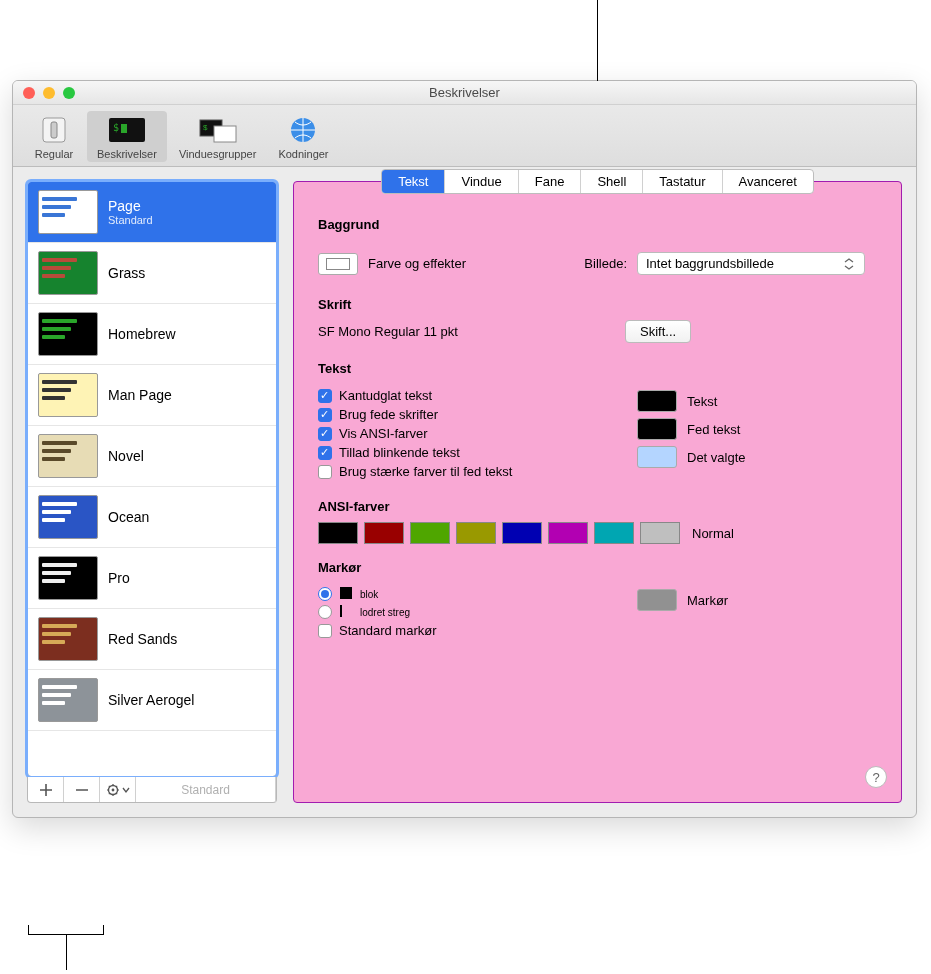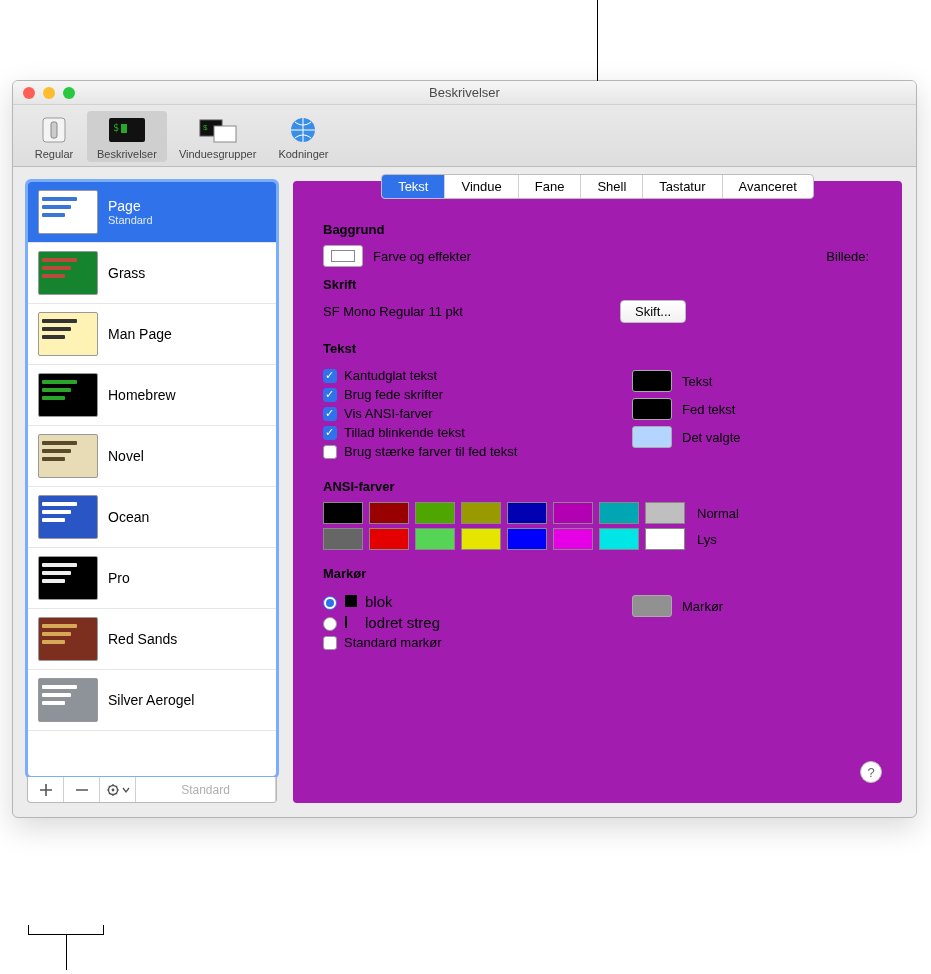--- a/index.html
+++ b/index.html
@@ -23,21 +23,21 @@
 .prow{display:flex;align-items:center;gap:10px;padding:8px 10px;border-bottom:1px solid #e6e6e6;cursor:pointer}
 .prow.sel{background:#2f72ea;color:#fff}
 .thumb{width:60px;height:44px;border:1px solid #999;border-radius:2px;flex-shrink:0;position:relative;overflow:hidden}
 .thumb .bar{position:absolute;left:3px;right:3px;height:4px;border-radius:1px}
 .pname{font-size:14px}
 .psub{font-size:11px;opacity:.85}
 .pctrl{display:flex;border:1px solid #b8b8b8;border-top:none;border-radius:0 0 4px 4px;background:#fff;height:26px}
 .pctrl>div{border-right:1px solid #d0d0d0;display:flex;align-items:center;justify-content:center}
 .pctrl .sq{width:36px}
 .pctrl .wd{flex:1;color:#b0b0b0;font-size:12px}
-.main{flex:1;background:#a21caf;border:6px solid #a21caf;border-radius:4px;padding:0 24px 18px;position:relative}
+.main{flex:1;background:#f9a8d4;border:1px solid #a21caf;border-radius:4px;padding:0 24px 18px;position:relative}
 .tabs{display:flex;justify-content:center;transform:translateY(-13px)}
 .tabrow{display:flex;border:1px solid #bdbdbd;border-radius:4px;overflow:hidden;background:#fff}
 .tab{padding:4px 16px;font-size:13px;border-right:1px solid #d0d0d0;cursor:pointer}
 .tab:last-child{border-right:none}
 .tab.active{background:#2f72ea;color:#fff}
 h4{font-size:13px;font-weight:600;margin:10px 0 8px}
 .row{display:flex;align-items:center;gap:10px;margin-bottom:6px}
 .wellbtn{width:40px;height:22px;border:1px solid #aaa;border-radius:3px;background:#fff;display:flex;align-items:center;justify-content:center;cursor:pointer}
 .wellbtn .wfill{width:24px;height:12px;border:1px solid #888}
 .sel-drop{border:1px solid #bbb;border-radius:4px;background:#fff;padding:3px 8px;font-size:13px;display:flex;align-items:center;justify-content:space-between;cursor:pointer}
@@ -46,21 +46,21 @@
 .col{flex:1}
 .chk{display:flex;align-items:center;gap:7px;margin:4px 0;font-size:13px}
 .cbox{width:14px;height:14px;border:1px solid #999;border-radius:3px;background:#fff;position:relative;flex-shrink:0}
 .cbox.on{background:#2f72ea;border-color:#2f72ea}
 .cbox.on:after{content:"✓";position:absolute;color:#fff;font-size:11px;top:-1px;left:1px}
 .cwrow{display:flex;align-items:center;gap:10px;margin:6px 0}
 .cw{width:40px;height:22px;border:1px solid #aaa;border-radius:3px;cursor:pointer}
 .ansi{display:flex;gap:6px;margin:4px 0;align-items:center}
 .ac{width:40px;height:22px;border:1px solid #888;cursor:pointer}
 .alabel{margin-left:6px;font-size:13px}
-.rad{display:flex;align-items:flex-end;gap:8px;margin:4px 0;font-size:15px}
+.rad{display:flex;align-items:center;gap:8px;margin:4px 0;font-size:10px}
 .rb{width:14px;height:14px;border:1px solid #999;border-radius:50%;background:#fff;flex-shrink:0;position:relative}
 .rb.on{border-color:#2f72ea}
 .rb.on:after{content:"";position:absolute;inset:2px;background:#2f72ea;border-radius:50%}
 .cursym{display:inline-block;width:12px;height:12px;position:relative}
 .help{position:absolute;right:14px;bottom:14px;width:22px;height:22px;border:1px solid #bbb;border-radius:50%;display:flex;align-items:center;justify-content:center;font-size:13px;color:#666;background:#fff;cursor:pointer}
 svg{display:block}
 </style>
 </head>
 <body>
 
@@ -143,37 +143,37 @@
             <div class="thumb" style="background: rgb(22, 131, 46);">
               <div class="bar" style="top: 6px; background: rgb(184, 75, 58); width: 35px;"></div>
               <div class="bar" style="top: 14px; background: rgb(184, 75, 58); width: 29px;"></div>
               <div class="bar" style="top: 22px; background: rgb(184, 75, 58); width: 23px;"></div>
             </div>
             <div>
               <div class="pname">Grass</div>
             </div>
           </div>
           <div class="prow">
+            <div class="thumb" style="background: rgb(0, 0, 0);">
+              <div class="bar" style="top: 6px; background: rgb(42, 166, 42); width: 35px;"></div>
+              <div class="bar" style="top: 14px; background: rgb(42, 166, 42); width: 29px;"></div>
+              <div class="bar" style="top: 22px; background: rgb(42, 166, 42); width: 23px;"></div>
+            </div>
+            <div>
+              <div class="pname">Homebrew</div>
+            </div>
+          </div>
+          <div class="prow">
             <div class="thumb" style="background: rgb(254, 243, 181);">
               <div class="bar" style="top: 6px; background: rgb(51, 51, 51); width: 35px;"></div>
               <div class="bar" style="top: 14px; background: rgb(51, 51, 51); width: 29px;"></div>
               <div class="bar" style="top: 22px; background: rgb(51, 51, 51); width: 23px;"></div>
             </div>
             <div>
               <div class="pname">Man Page</div>
-            </div>
-          </div>
-          <div class="prow">
-            <div class="thumb" style="background: rgb(0, 0, 0);">
-              <div class="bar" style="top: 6px; background: rgb(42, 166, 42); width: 35px;"></div>
-              <div class="bar" style="top: 14px; background: rgb(42, 166, 42); width: 29px;"></div>
-              <div class="bar" style="top: 22px; background: rgb(42, 166, 42); width: 23px;"></div>
-            </div>
-            <div>
-              <div class="pname">Homebrew</div>
             </div>
           </div>
           <div class="prow">
             <div class="thumb" style="background: rgb(231, 220, 181);">
               <div class="bar" style="top: 6px; background: rgb(90, 74, 42); width: 35px;"></div>
               <div class="bar" style="top: 14px; background: rgb(90, 74, 42); width: 29px;"></div>
               <div class="bar" style="top: 22px; background: rgb(90, 74, 42); width: 23px;"></div>
             </div>
             <div>
               <div class="pname">Novel</div>
@@ -256,22 +256,28 @@
         </div>
 
       <h4>Baggrund</h4>
       <div class="row" style="justify-content:space-between">
         <div class="row" style="margin:0">
           <div class="wellbtn">
               <div class="wfill" id="bgwell" style="background: rgb(255, 255, 255);"></div>
             </div>
           <span>Farve og effekter</span>
         </div>
-        <div class="row" style="margin:3px">
+        <div class="row" style="margin:12px">
           <span>Billede:</span>
+          <div class="sel-drop" style="width:228px">
+            <span>Intet baggrundsbillede</span>
+            <svg width="14" height="14">
+                <path d="M3 5l4-3 4 3M3 9l4 3 4-3" fill="none" stroke="#666" stroke-width="1.3"></path>
+              </svg>
+          </div>
         </div>
       </div>
 
       <h4>Skrift</h4>
       <div class="row" style="justify-content:space-between">
         <span>SF Mono Regular 11 pkt</span>
         <div style="width:252px"><div class="btn" style="display:inline-block">Skift...</div></div>
       </div>
 
       <h4 style="margin-top:18px">Tekst</h4>
@@ -319,31 +325,20 @@
           <div class="ac" style="background: rgb(0, 0, 0);"></div>
           <div class="ac" style="background: rgb(153, 0, 0);"></div>
           <div class="ac" style="background: rgb(79, 166, 0);"></div>
           <div class="ac" style="background: rgb(153, 153, 0);"></div>
           <div class="ac" style="background: rgb(0, 0, 178);"></div>
           <div class="ac" style="background: rgb(178, 0, 178);"></div>
           <div class="ac" style="background: rgb(0, 166, 178);"></div>
           <div class="ac" style="background: rgb(191, 191, 191);"></div>
           <span class="alabel">Normal</span>
         </div>
-      <div id="ansirow2" class="ansi">
-          <div class="ac" style="background: rgb(102, 102, 102);"></div>
-          <div class="ac" style="background: rgb(229, 0, 0);"></div>
-          <div class="ac" style="background: rgb(85, 212, 85);"></div>
-          <div class="ac" style="background: rgb(229, 229, 0);"></div>
-          <div class="ac" style="background: rgb(0, 0, 255);"></div>
-          <div class="ac" style="background: rgb(229, 0, 229);"></div>
-          <div class="ac" style="background: rgb(0, 229, 229);"></div>
-          <div class="ac" style="background: rgb(255, 255, 255);"></div>
-          <span class="alabel">Lys</span>
-        </div>
 
       <h4 style="margin-top:16px">Markør</h4>
       <div class="cols">
         <div class="col" id="cursopts">
             <label class="rad">
               <span class="rb on"></span>
               <span><span class="cursym" style="background:#000"></span></span>
               <span>blok</span>
             </label>
             <label class="rad">

